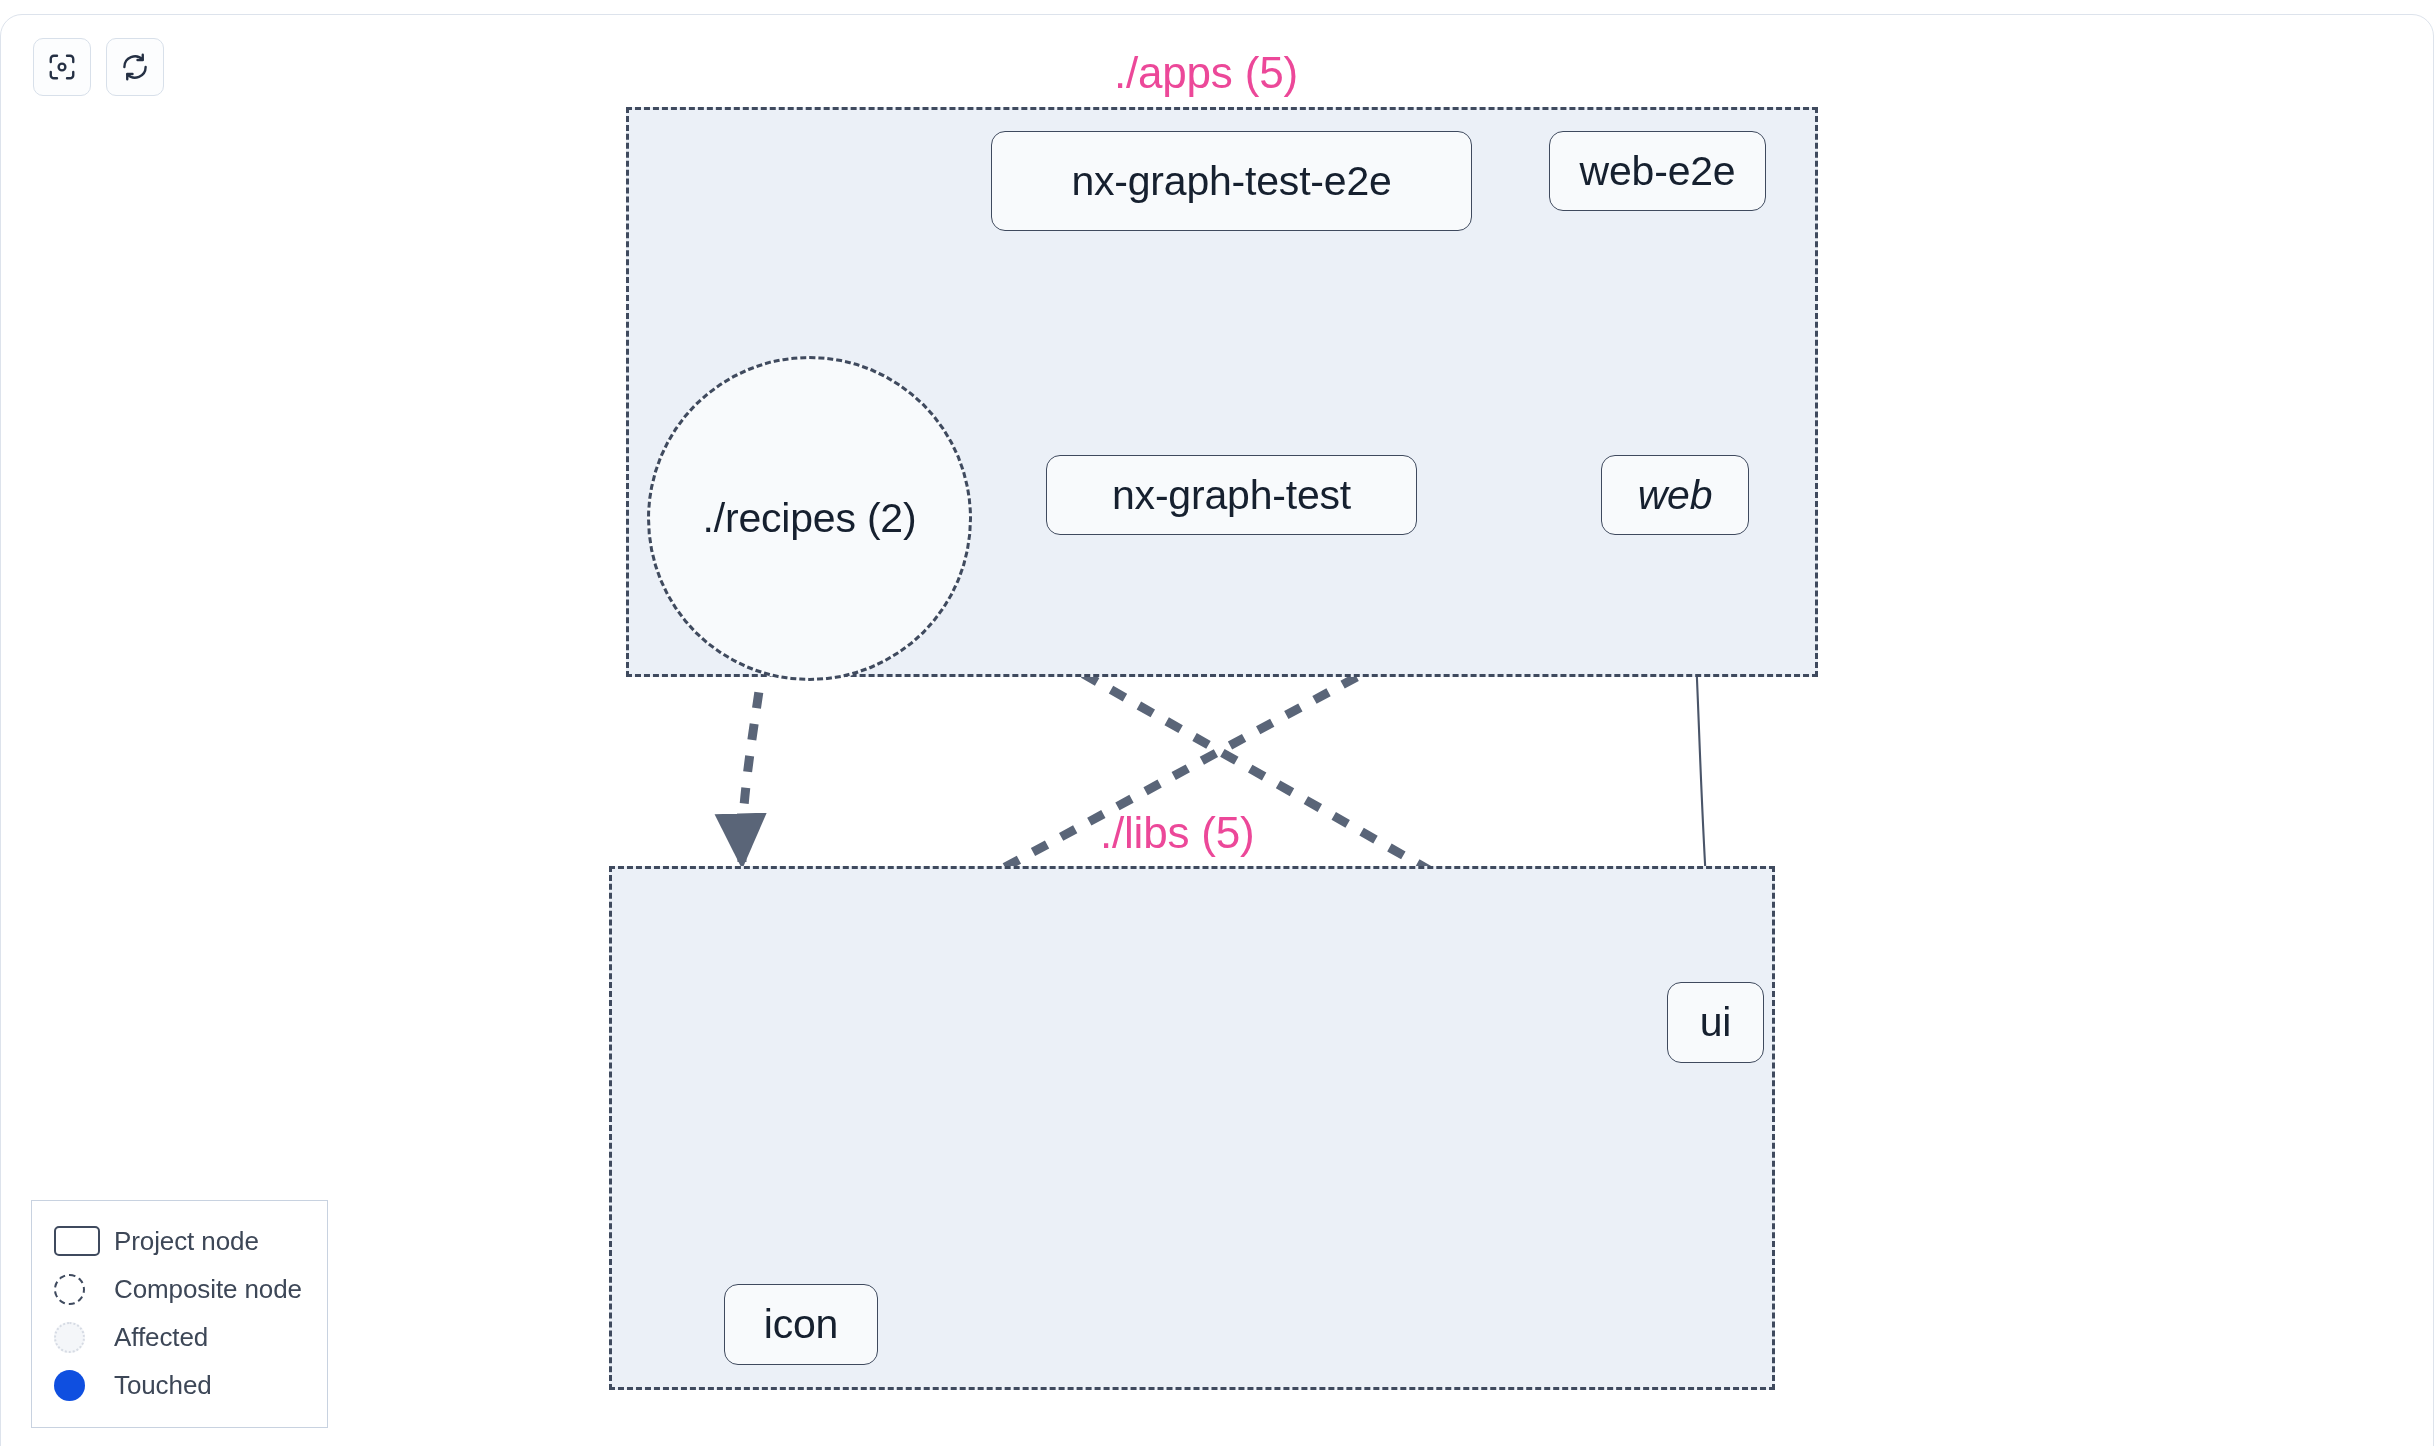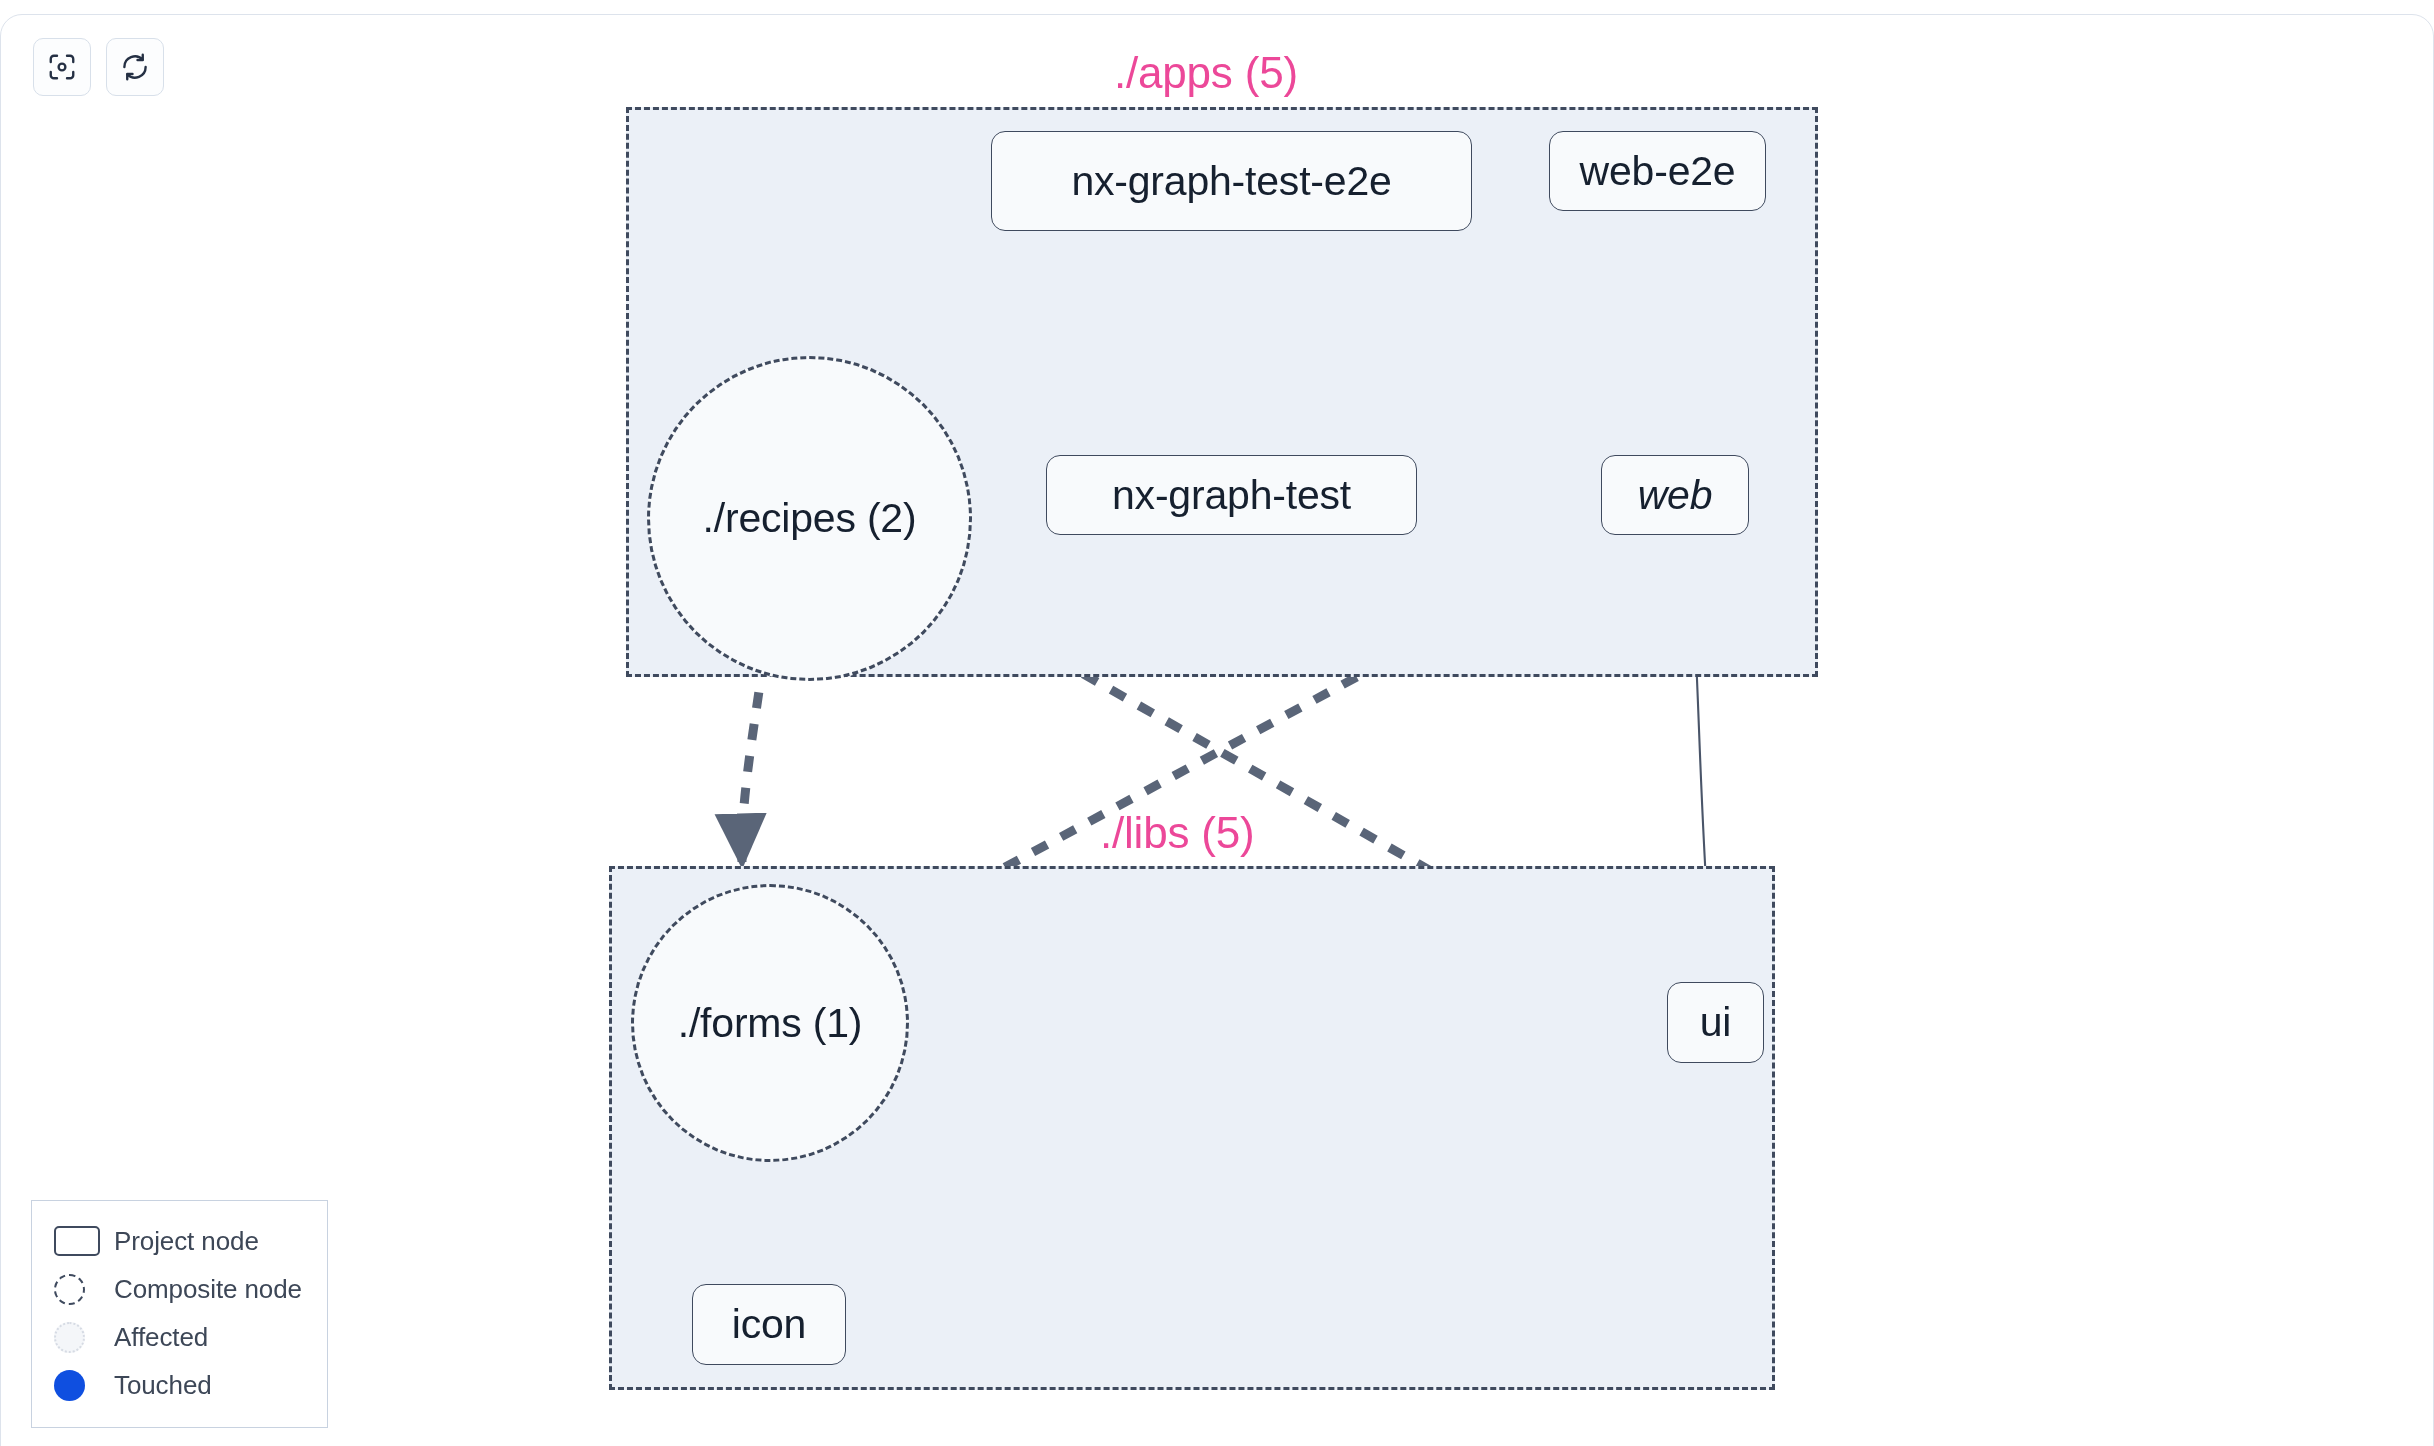--- a/index.html
+++ b/index.html
@@ -269,29 +269,26 @@
   </div>
 
   <div class="node node-rect" style="left:1046px; top:455px; width:371px; height:80px;">
     <span>nx-graph-test</span>
   </div>
 
   <div class="node node-rect" style="left:1601px; top:455px; width:148px; height:80px;font-style:italic;">
     <span>web</span>
   </div>
 
-  <div class="node composite" style="left:631px; top:884px; width:278px; height:278px;">
-    <span>./forms (1)</span>
-  </div>
 
   <div class="node node-rect" style="left:1667px; top:982px; width:97px; height:81px;">
     <span>ui</span>
   </div>
 
-  <div class="node node-rect" style="left:692px; top:1284px; width:154px; height:81px;">
+  <div class="node node-rect" style="left:724px; top:1284px; width:154px; height:81px;">
     <span>icon</span>
   </div>
 
   <div id="legend">
     <div class="legend-row">
       <span class="legend-swatch">
         <span class="sw-rect"></span>
       </span>
       <span class="legend-text">Project node</span>
     </div>

